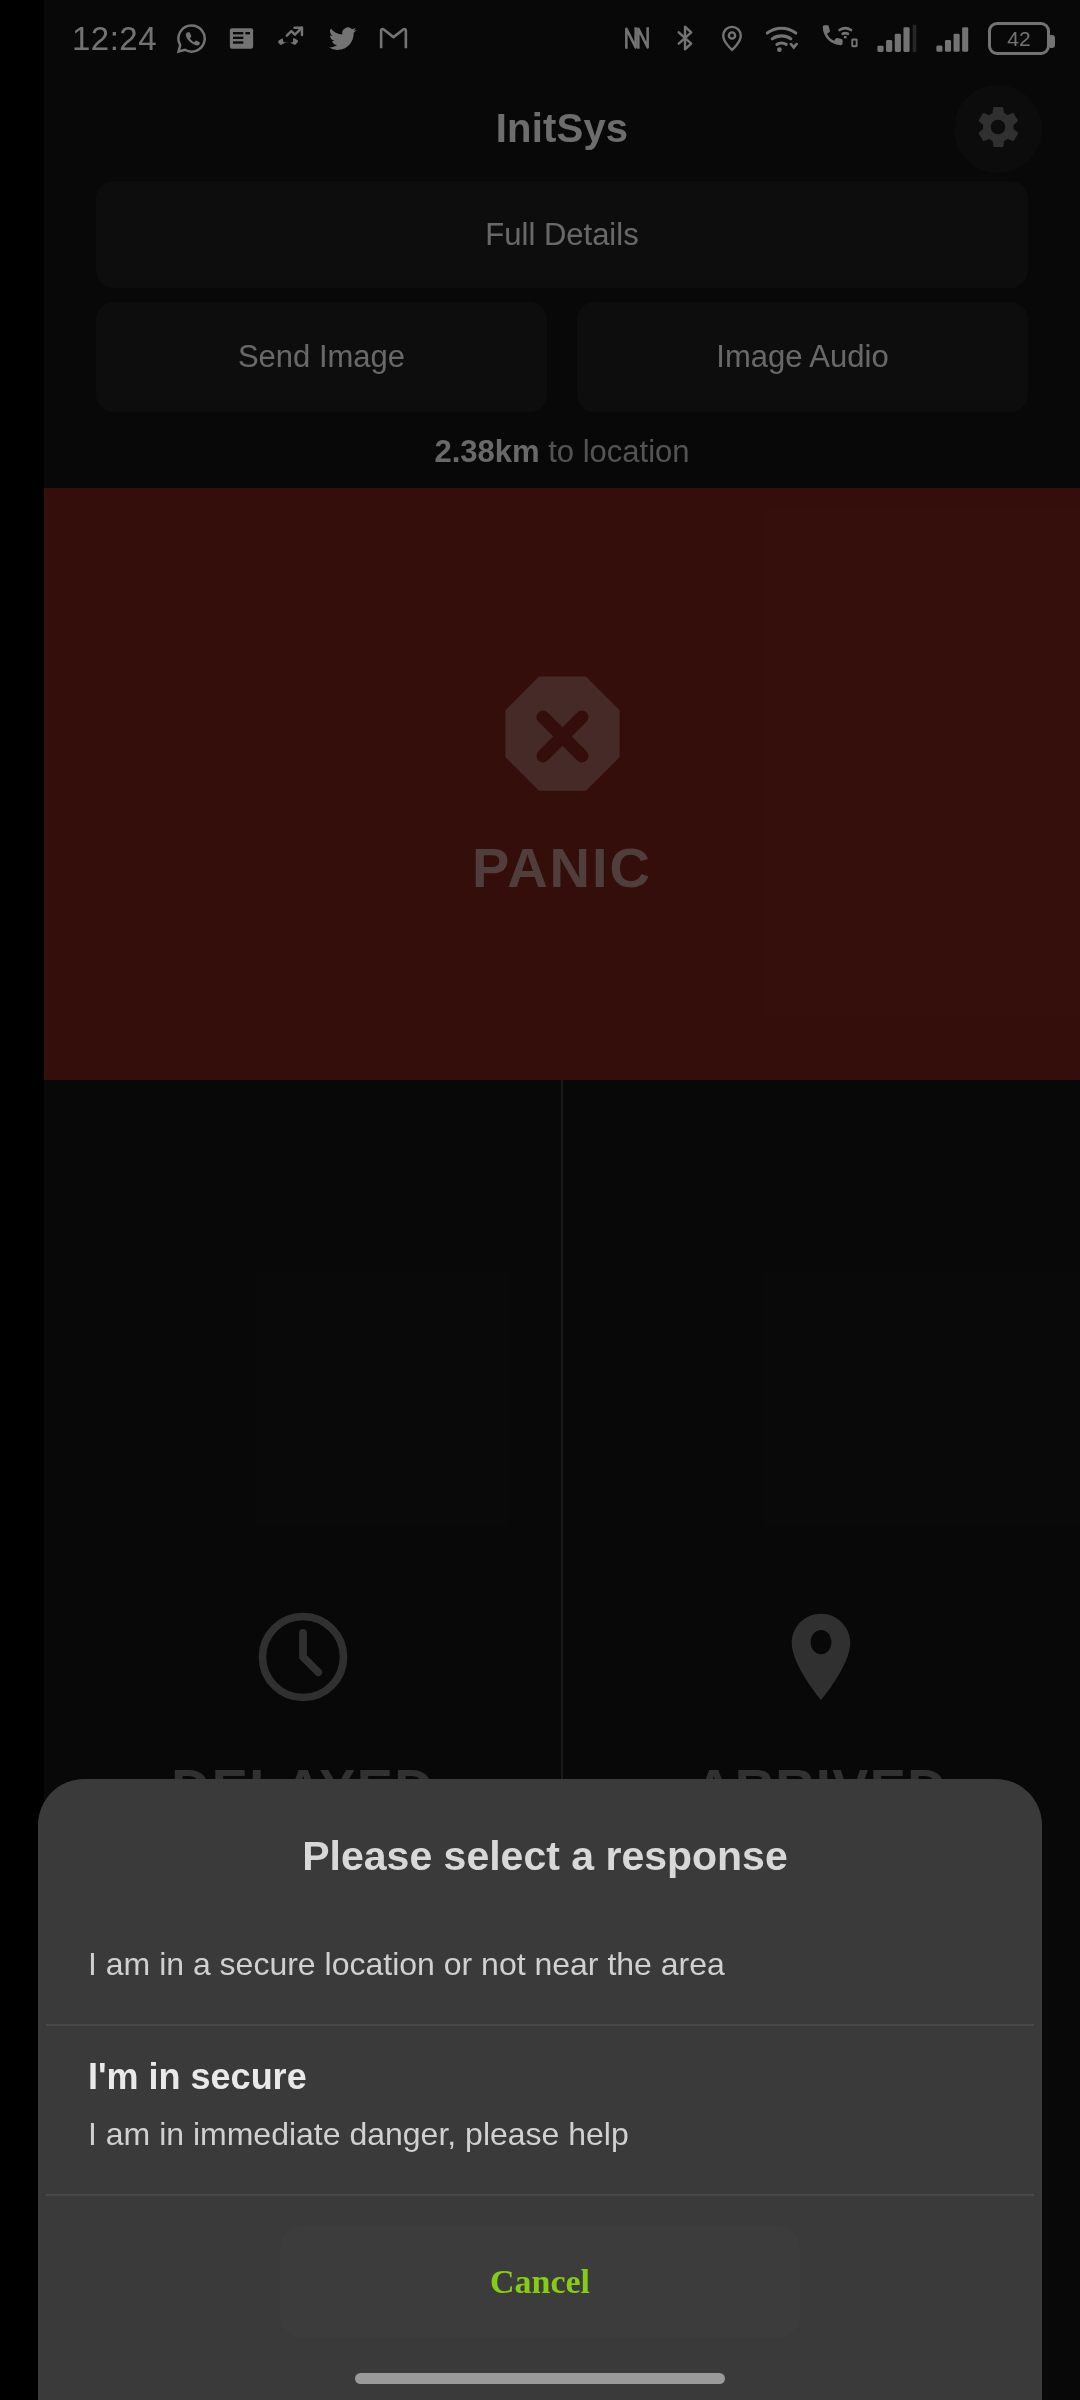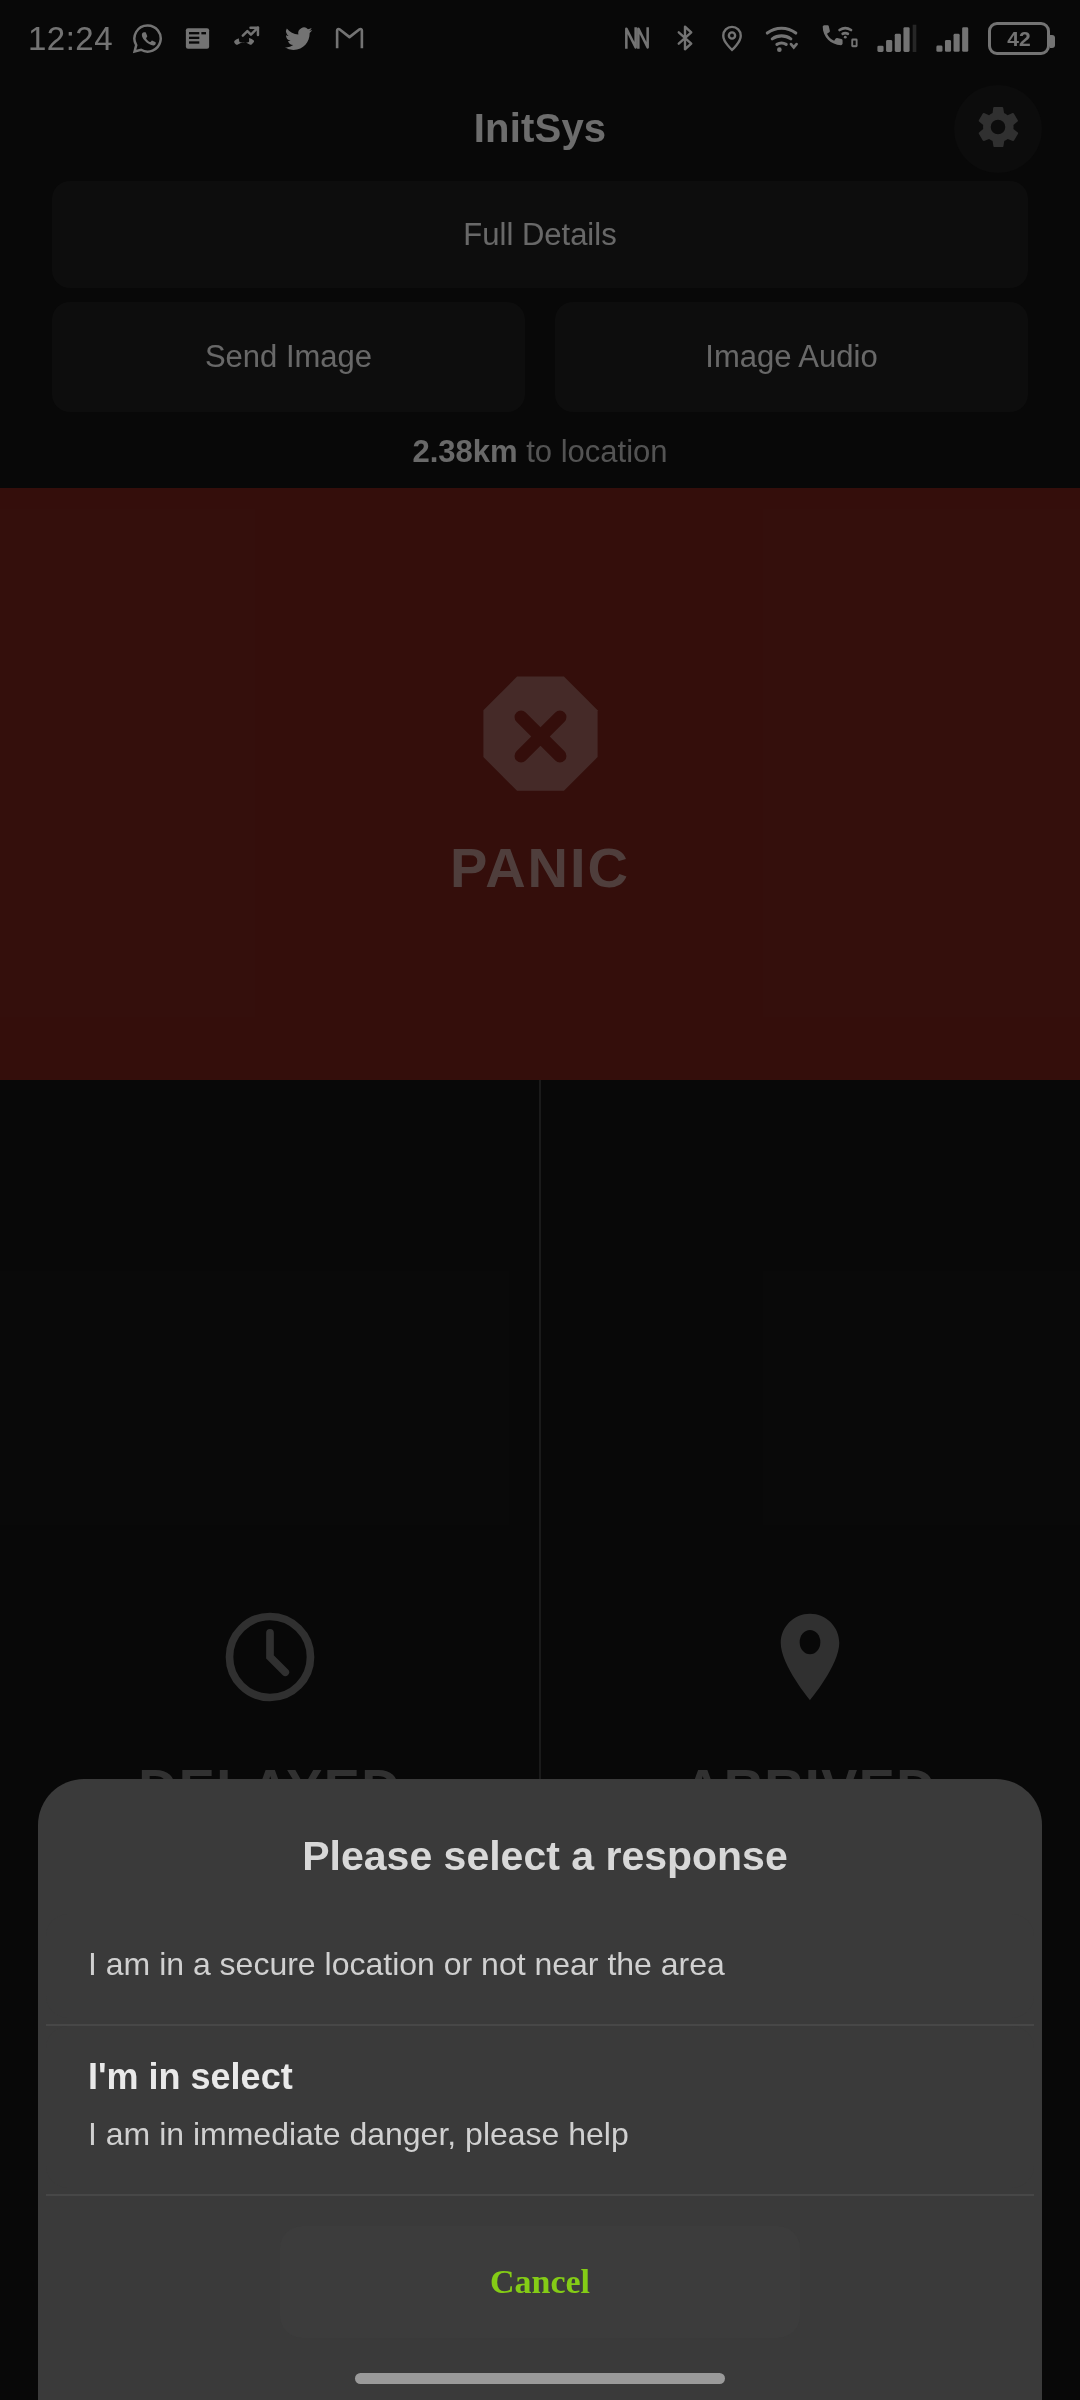--- a/index.html
+++ b/index.html
@@ -7,21 +7,21 @@
   body {
     width:1080px; height:2400px;
     font-family:"Liberation Sans", sans-serif;
     overflow:hidden; position:relative;
   }
 
   
   #app {
     position:absolute; inset:0;
     background:#be185d;
-    display:flex; flex-direction:column;
+    display:flex; flex-direction:column;margin-left:44px;
   }
 
   
   .statusbar {
     height:76px; flex:0 0 76px;
     background:#121212;
     display:flex; align-items:center;
     padding:0 30px 0 28px;
     color:#ffffff;
   }
@@ -33,21 +33,21 @@
   .sb-icon svg { display:block; }
   .battery {
     position:relative; width:62px; height:33px;
     border:3px solid #fff; border-radius:9px;
     display:flex; align-items:center; justify-content:center;
   }
   .battery::after{
     content:""; position:absolute; right:-8px; top:10px;
     width:5px; height:13px; background:#fff; border-radius:0 3px 3px 0;
   }
-  .battery span { font-size:21px; font-weight:700; line-height:1; color:#fff; }
+  .battery span { font-size:21px; font-weight:400; line-height:1; color:#fff; }
 
   
   .appbar {
     height:105px; flex:0 0 105px;
     position:relative;
     display:flex; align-items:center; justify-content:center;
     background:#121212;
   }
   .app-title { font-size:40px; font-weight:700; color:#f1f1f1; letter-spacing:.2px; }
   .gear-btn {
@@ -310,21 +310,21 @@
 
 <div id="sheet">
   <div class="sheet-title">Please select a response</div>
 
   <button class="option">
     <div class="opt-desc">I am in a secure location or not near the area</div>
   </button>
   <div class="opt-sep"></div>
 
   <button class="option">
-    <div class="opt-title">I'm in select</div>
+    <div class="opt-title">I'm in secure</div>
     <div class="opt-desc">I am in immediate danger, please help</div>
   </button>
   <div class="opt-sep"></div>
 
   <div class="cancel-wrap">
     <button class="cancel-btn">Cancel</button>
   </div>
 
   <div class="navbar">
     <div class="nav-pill"></div>

